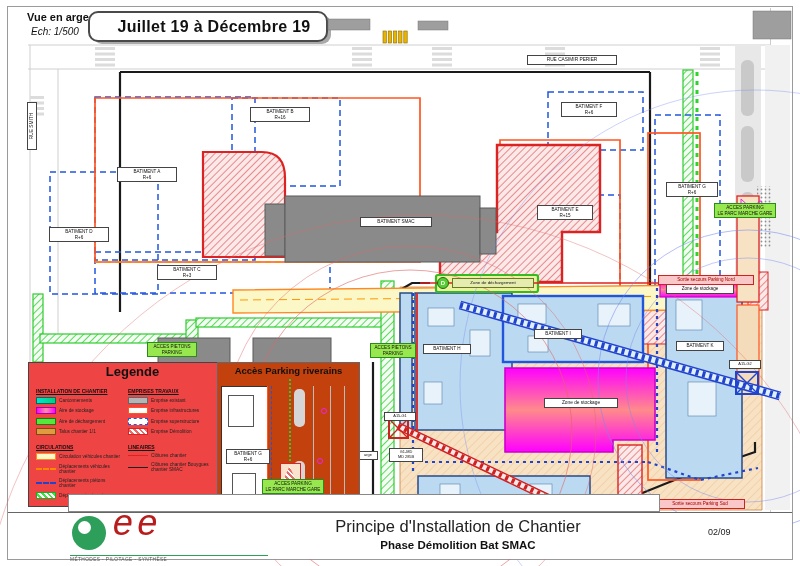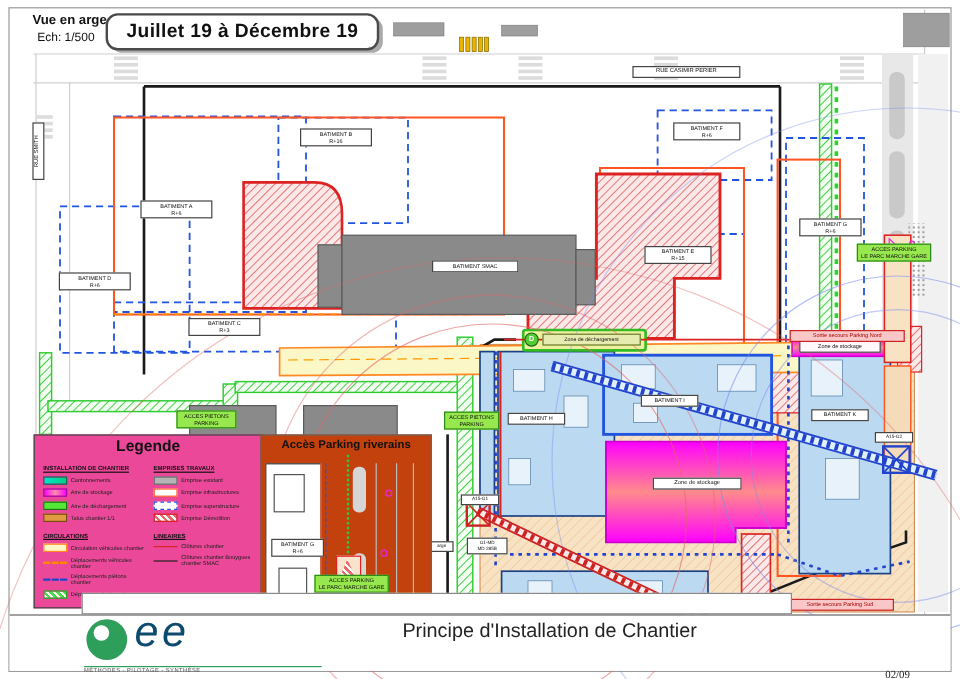--- a/index.html
+++ b/index.html
@@ -4,39 +4,39 @@
 <style>
   html,body{margin:0;padding:0;background:#fff;width:800px;height:566px;overflow:hidden;
     font-family:"Liberation Sans",sans-serif;}
   #sheet{position:relative;width:800px;height:566px;background:#fff;}
   .abs{position:absolute;}
   
   #frame{left:7px;top:6px;width:784px;height:552px;border:1px solid #9a9a9a;}
   #right-margin-line{left:770px;top:8px;width:0;height:504px;border-left:1px solid #cccccc;}
   
   #view-label{left:27px;top:11px;font-size:11px;font-weight:bold;color:#111;}
-  #scale-label{left:31px;top:26px;font-size:10px;color:#111;}
+  #scale-label{left:31px;top:26px;font-size:10px;color:#111;font-style:italic;}
   
   #banner{left:88px;top:11px;width:224px;height:27px;border:2px solid #4a4a4a;border-radius:10px;
     background:#fff;box-shadow:4px 3px 0 -1px #aaa;text-align:center;line-height:27px;
-    font-size:16px;font-weight:bold;color:#111;letter-spacing:.3px;}
+    font-size:16px;font-weight:bold;color:#111;letter-spacing:.3px;padding-left:12px;}
   
   .chip{position:absolute;background:#ffffff;border:0.6px solid #444;color:#111;
     font-size:4.6px;line-height:1.25;text-align:center;padding:1px 1px;z-index:6;}
   .chip .l2{display:block;}
   .chip.green{background:#97e84e;border:1px solid #2a8a1a;}
   .chip.redlbl{background:#f9c7c7;border:1px solid #cc2222;color:#a80000;}
   .chip.onmagenta{background:rgba(255,255,255,.95);}
   .chip.tiny{font-size:3.9px;}
   .rot-left{transform:rotate(-90deg);transform-origin:left top;}
   #d-marker{left:437px;top:277px;width:10px;height:10px;border-radius:50%;background:#55cc33;
     border:1px solid #1a6a10;color:#fff;font-size:6px;font-weight:bold;text-align:center;
     line-height:10px;z-index:7;}
   
-  #legend{left:28px;top:362px;width:189px;height:143px;background:#ec4899;border:1.2px solid #444;z-index:8;}
+  #legend{left:28px;top:362px;width:189px;height:143px;background:#ef4444;border:1.2px solid #444;z-index:8;padding-left:18px;}
   #legend .ltitle{position:absolute;left:0;top:1px;width:100%;text-align:center;
     font-size:13px;font-weight:bold;color:#111;}
   .leg-col{position:absolute;top:21px;}
   #leg-col1{left:7px;width:86px;}
   #leg-col2{left:99px;width:86px;}
   .leg-head{font-size:5px;font-weight:bold;text-decoration:underline;color:#111;margin:4px 0 3px 0;}
   .leg-item{display:flex;align-items:center;gap:3px;margin-bottom:3.4px;}
   .leg-item .lab{font-size:4.7px;color:#222;line-height:1.15;}
   .sw{width:20px;height:7px;border:1px solid #333;flex:0 0 auto;box-sizing:border-box;}
   .sw-cantonnements{background:linear-gradient(90deg,#00e5cf,#00d07e);border-color:#066a5a;}
@@ -57,28 +57,28 @@
   #inset{left:217px;top:362px;width:141px;height:146px;background:#c2410c;border:1px solid #666;z-index:8;}
   #inset .ititle{position:absolute;left:0;top:2px;width:100%;text-align:center;font-size:9.5px;
     font-weight:bold;color:#111;}
   #inset .abs{position:absolute;}
   
   #empty-bar{left:68px;top:494px;width:590px;height:16px;background:#fff;border:1px solid #888;z-index:9;}
   #titleblock{left:8px;top:512px;width:784px;height:46px;background:#fff;border-top:1.2px solid #666;z-index:10;}
   #logo-disc{left:64px;top:3px;width:34px;height:34px;border-radius:50%;background:#2e9e5b;}
   #logo-disc:after{content:"";position:absolute;left:6px;top:5px;width:13px;height:13px;border-radius:50%;
     background:#fff;}
-  #logo-ee{left:104px;top:-8px;font-family:Liberation Sans, sans-serif;font-style:italic;font-size:36px;
-    color:#0c4a6e;letter-spacing:3px;}
+  #logo-ee{left:104px;top:-8px;font-family:Liberation Mono, monospace;font-style:italic;font-size:36px;
+    color:#b91c1c;letter-spacing:3px;}
   #logo-centre{left:60px;top:31px;width:200px;text-align:center;font-size:9px;color:#2e9e5b;letter-spacing:4px;}
   #logo-line{left:62px;top:42px;width:198px;height:0;border-top:1px solid #2e9e5b;}
   #logo-tagline{left:62px;top:44px;width:198px;font-size:4.8px;color:#555;letter-spacing:.4px;}
   #tb-title{left:250px;top:4px;width:400px;text-align:center;font-size:16.5px;color:#222;}
   #tb-subtitle{left:250px;top:26px;width:400px;text-align:center;font-size:11.5px;font-weight:bold;color:#111;}
-  #tb-page{left:700px;top:44px;width:80px;text-align:center;font-size:9px;color:#222;font-family:Liberation Serif, serif;}
+  #tb-page{left:700px;top:14px;width:80px;text-align:left;font-size:9px;color:#222;}
   svg{position:absolute;left:0;top:0;z-index:1;}
 </style>
 </head>
 <body>
 
 <div id="sheet">
 
 <svg viewBox="0 0 800 566" width="800" height="566">
   <defs>
     <pattern id="hatchRed" width="5" height="5" patternTransform="rotate(45)" patternUnits="userSpaceOnUse">
@@ -423,16 +423,17 @@
   <div class="chip green" style="left:44px;top:116px;width:58px;"><span>ACCES PARKING</span><span class="l2">LE PARC MARCHE GARE</span></div>
 </div>
 
 <div class="abs" id="empty-bar"></div>
 <div class="abs" id="titleblock">
   <div class="abs" id="logo-disc"></div>
   <div class="abs" id="logo-ee">ee</div>
   <div class="abs" id="logo-line"></div>
   <div class="abs" id="logo-tagline">MÉTHODES - PILOTAGE - SYNTHÈSE</div>
   <div class="abs" id="tb-title">Principe d'Installation de Chantier</div>
+  <div class="abs" id="tb-subtitle">Phase Démolition Bat SMAC</div>
   <div class="abs" id="tb-page">02/09</div>
 </div>
 
 </div>
 
 </body></html>

